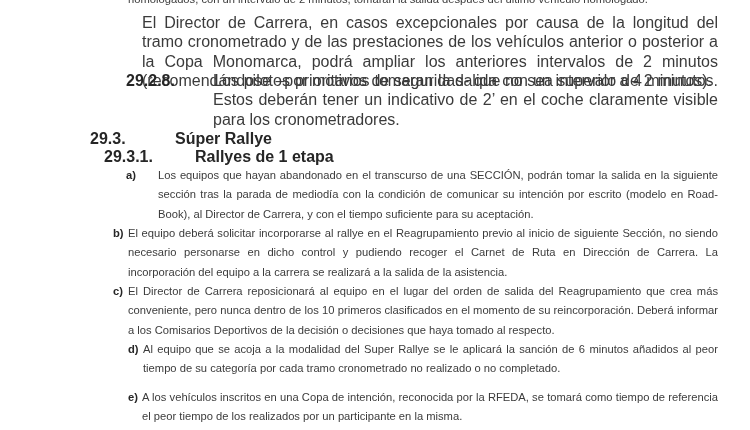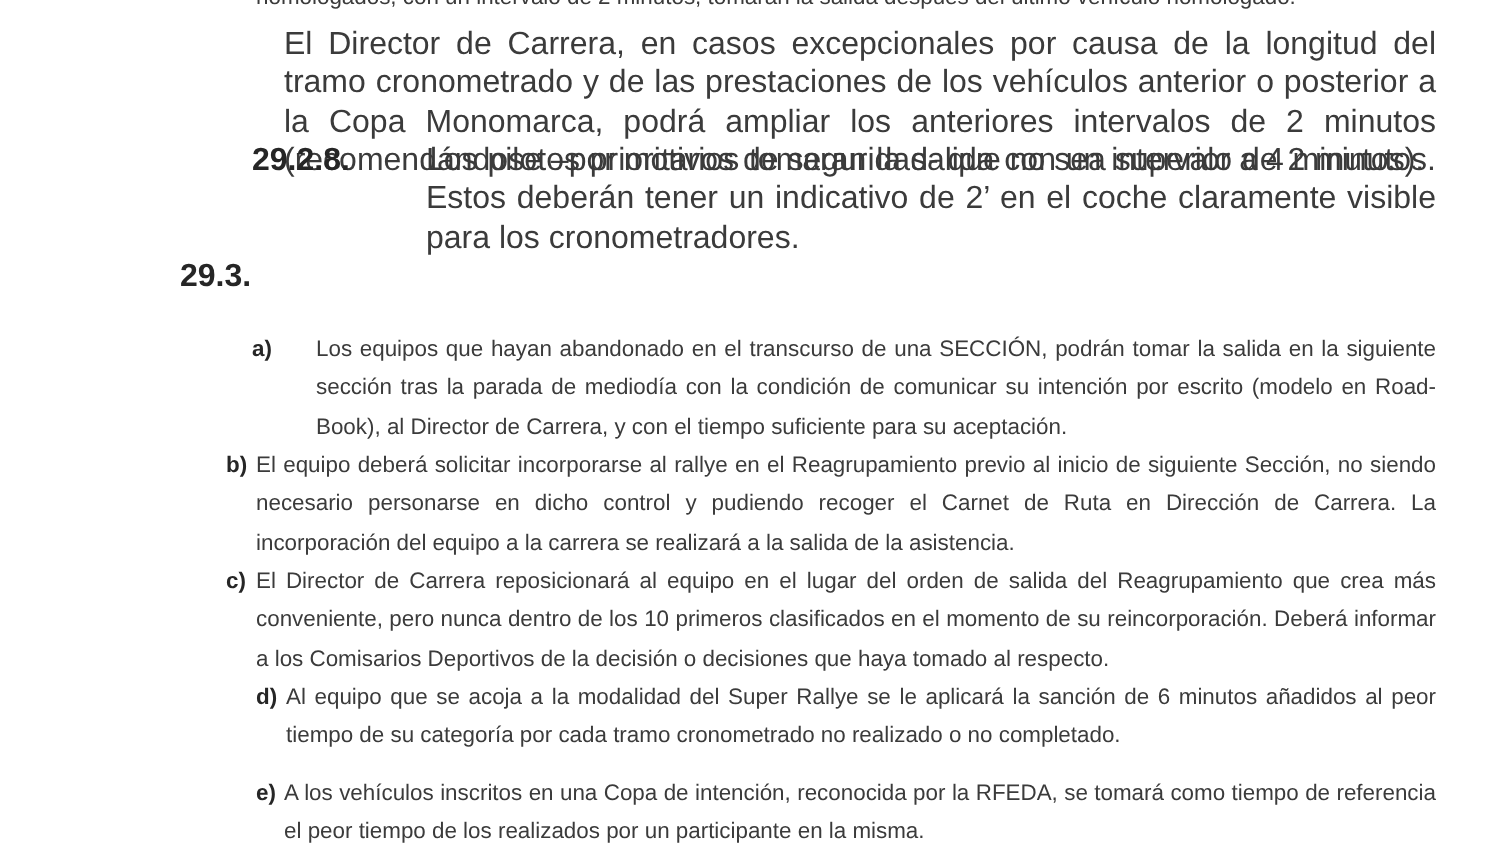--- a/index.html
+++ b/index.html
@@ -98,22 +98,27 @@
     <span class="para">El Director de Carrera, en casos excepcionales por causa de la longitud del tramo cronometrado y de las prestaciones de los vehículos anterior o posterior a la Copa Monomarca, podrá ampliar los anteriores intervalos de 2 minutos (recomendándose –por motivos de seguridad- que no sea superior a 4 minutos).</span>
   </div>
 
   <div class="numbered" style="left:126px; top:71px; width:592px;">
     <span class="num" style="width:46px;">29.2.8.</span>
     <span class="body">Los pilotos prioritarios tomaran la salida con un intervalo de 2 minutos. Estos deberán tener un indicativo de 2’ en el coche claramente visible para los cronometradores.</span>
   </div>
 
   <div class="numbered" style="left:90px; top:119px; width:400px;margin-top:10px;">
     <span class="num" style="width:44px;">29.3.</span>
+    <span class="body bold">Súper Rallye</span>
   </div>
 
+  <div class="numbered" style="left:104px; top:147px; width:400px;">
+    <span class="num" style="width:50px;">29.3.1.</span>
+    <span class="body bold">Rallyes de 1 etapa</span>
+  </div>
 
   <div class="litem" style="left:126px; top:166px; width:592px;">
     <span class="marker" style="width:32px;">a)</span>
     <span class="text">Los equipos que hayan abandonado en el transcurso de una SECCIÓN, podrán tomar la salida en la siguiente sección tras la parada de mediodía con la condición de comunicar su intención por escrito (modelo en Road-Book), al Director de Carrera, y con el tiempo suficiente para su aceptación.</span>
   </div>
 
   <div class="litem" style="left:113px; top:224px; width:605px;">
     <span class="marker" style="width:15px;">b)</span>
     <span class="text">El equipo deberá solicitar incorporarse al rallye en el Reagrupamiento previo al inicio de siguiente Sección, no siendo necesario personarse en dicho control y pudiendo recoger el Carnet de Ruta en Dirección de Carrera. La incorporación del equipo a la carrera se realizará a la salida de la asistencia.</span>
   </div>

